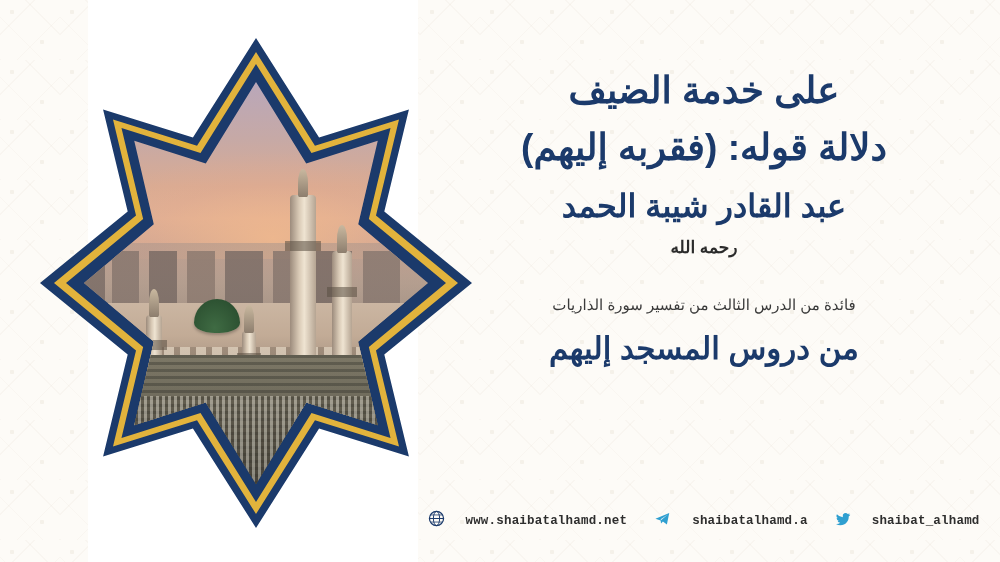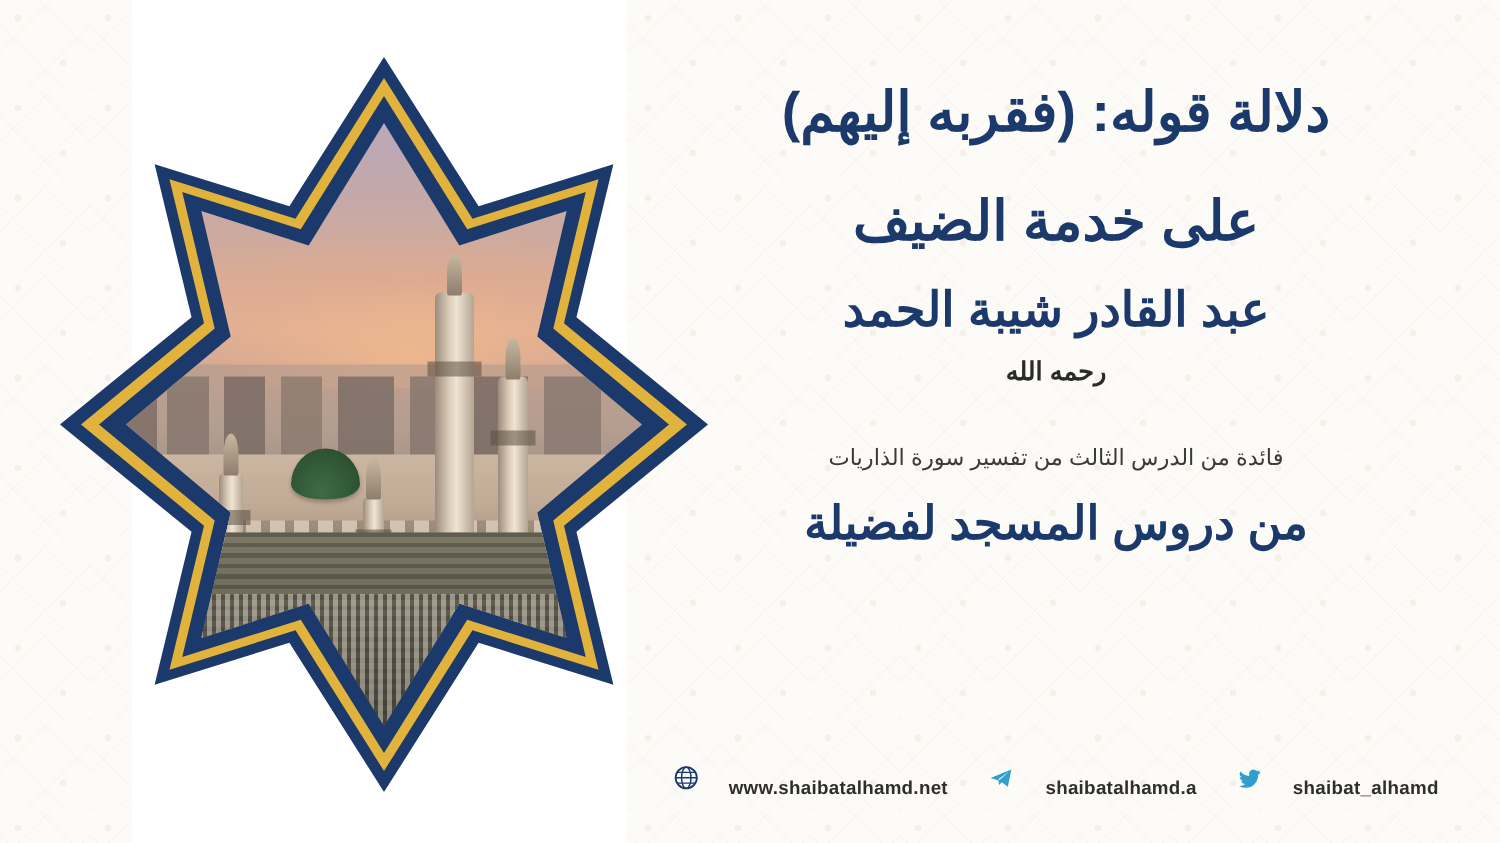--- a/index.html
+++ b/index.html
@@ -246,22 +246,23 @@
     bottom: 30px;
     width: 520px;
     display: flex;
     justify-content: center;
     align-items: center;
     gap: 26px;
     direction: ltr;
   }
   .social-item {
     display: flex;
-    align-items: flex-end;
+    align-items: center;
     gap: 20px;
+    font-family: Liberation Mono, monospace;
   }
   .social-item .label {
     color: #2e2e2e;
     font-size: 12.5px;
     font-weight: bold;
     letter-spacing: .2px;
   }
   .sicon { display: block; }
 </style>
 </head>
@@ -288,28 +289,28 @@
         <div class="minaret m4"></div>
         <div class="minaret m1"></div>
         <div class="minaret m2"></div>
         <div class="courtyard"></div>
         <div class="crowd"></div>
       </div>
     </div>
   </div>
 
   <div class="content">
+    <div class="title-line second">على خدمة الضيف</div>
     <div class="title-line">دلالة قوله: (فقربه إليهم)</div>
-    <div class="title-line second">على خدمة الضيف</div>
 
     <div class="sheikh-name">عبد القادر شيبة الحمد</div>
     <div class="rahimahu">رحمه الله</div>
 
     <div class="benefit-note">فائدة من الدرس الثالث من تفسير سورة الذاريات</div>
-    <div class="series">من دروس المسجد لفضيلة</div>
+    <div class="series">من دروس المسجد إليهم</div>
   </div>
 
   <div class="social">
 
     <div class="social-item">
       <span class="sicon">
         <svg width="17" height="17" viewBox="0 0 24 24" aria-hidden="true">
           <circle cx="12" cy="12" r="10" fill="none" stroke="#1b3a6b" stroke-width="1.7"></circle>
           <ellipse cx="12" cy="12" rx="4.4" ry="10" fill="none" stroke="#1b3a6b" stroke-width="1.4"></ellipse>
           <line x1="2" y1="12" x2="22" y2="12" stroke="#1b3a6b" stroke-width="1.4"></line>

